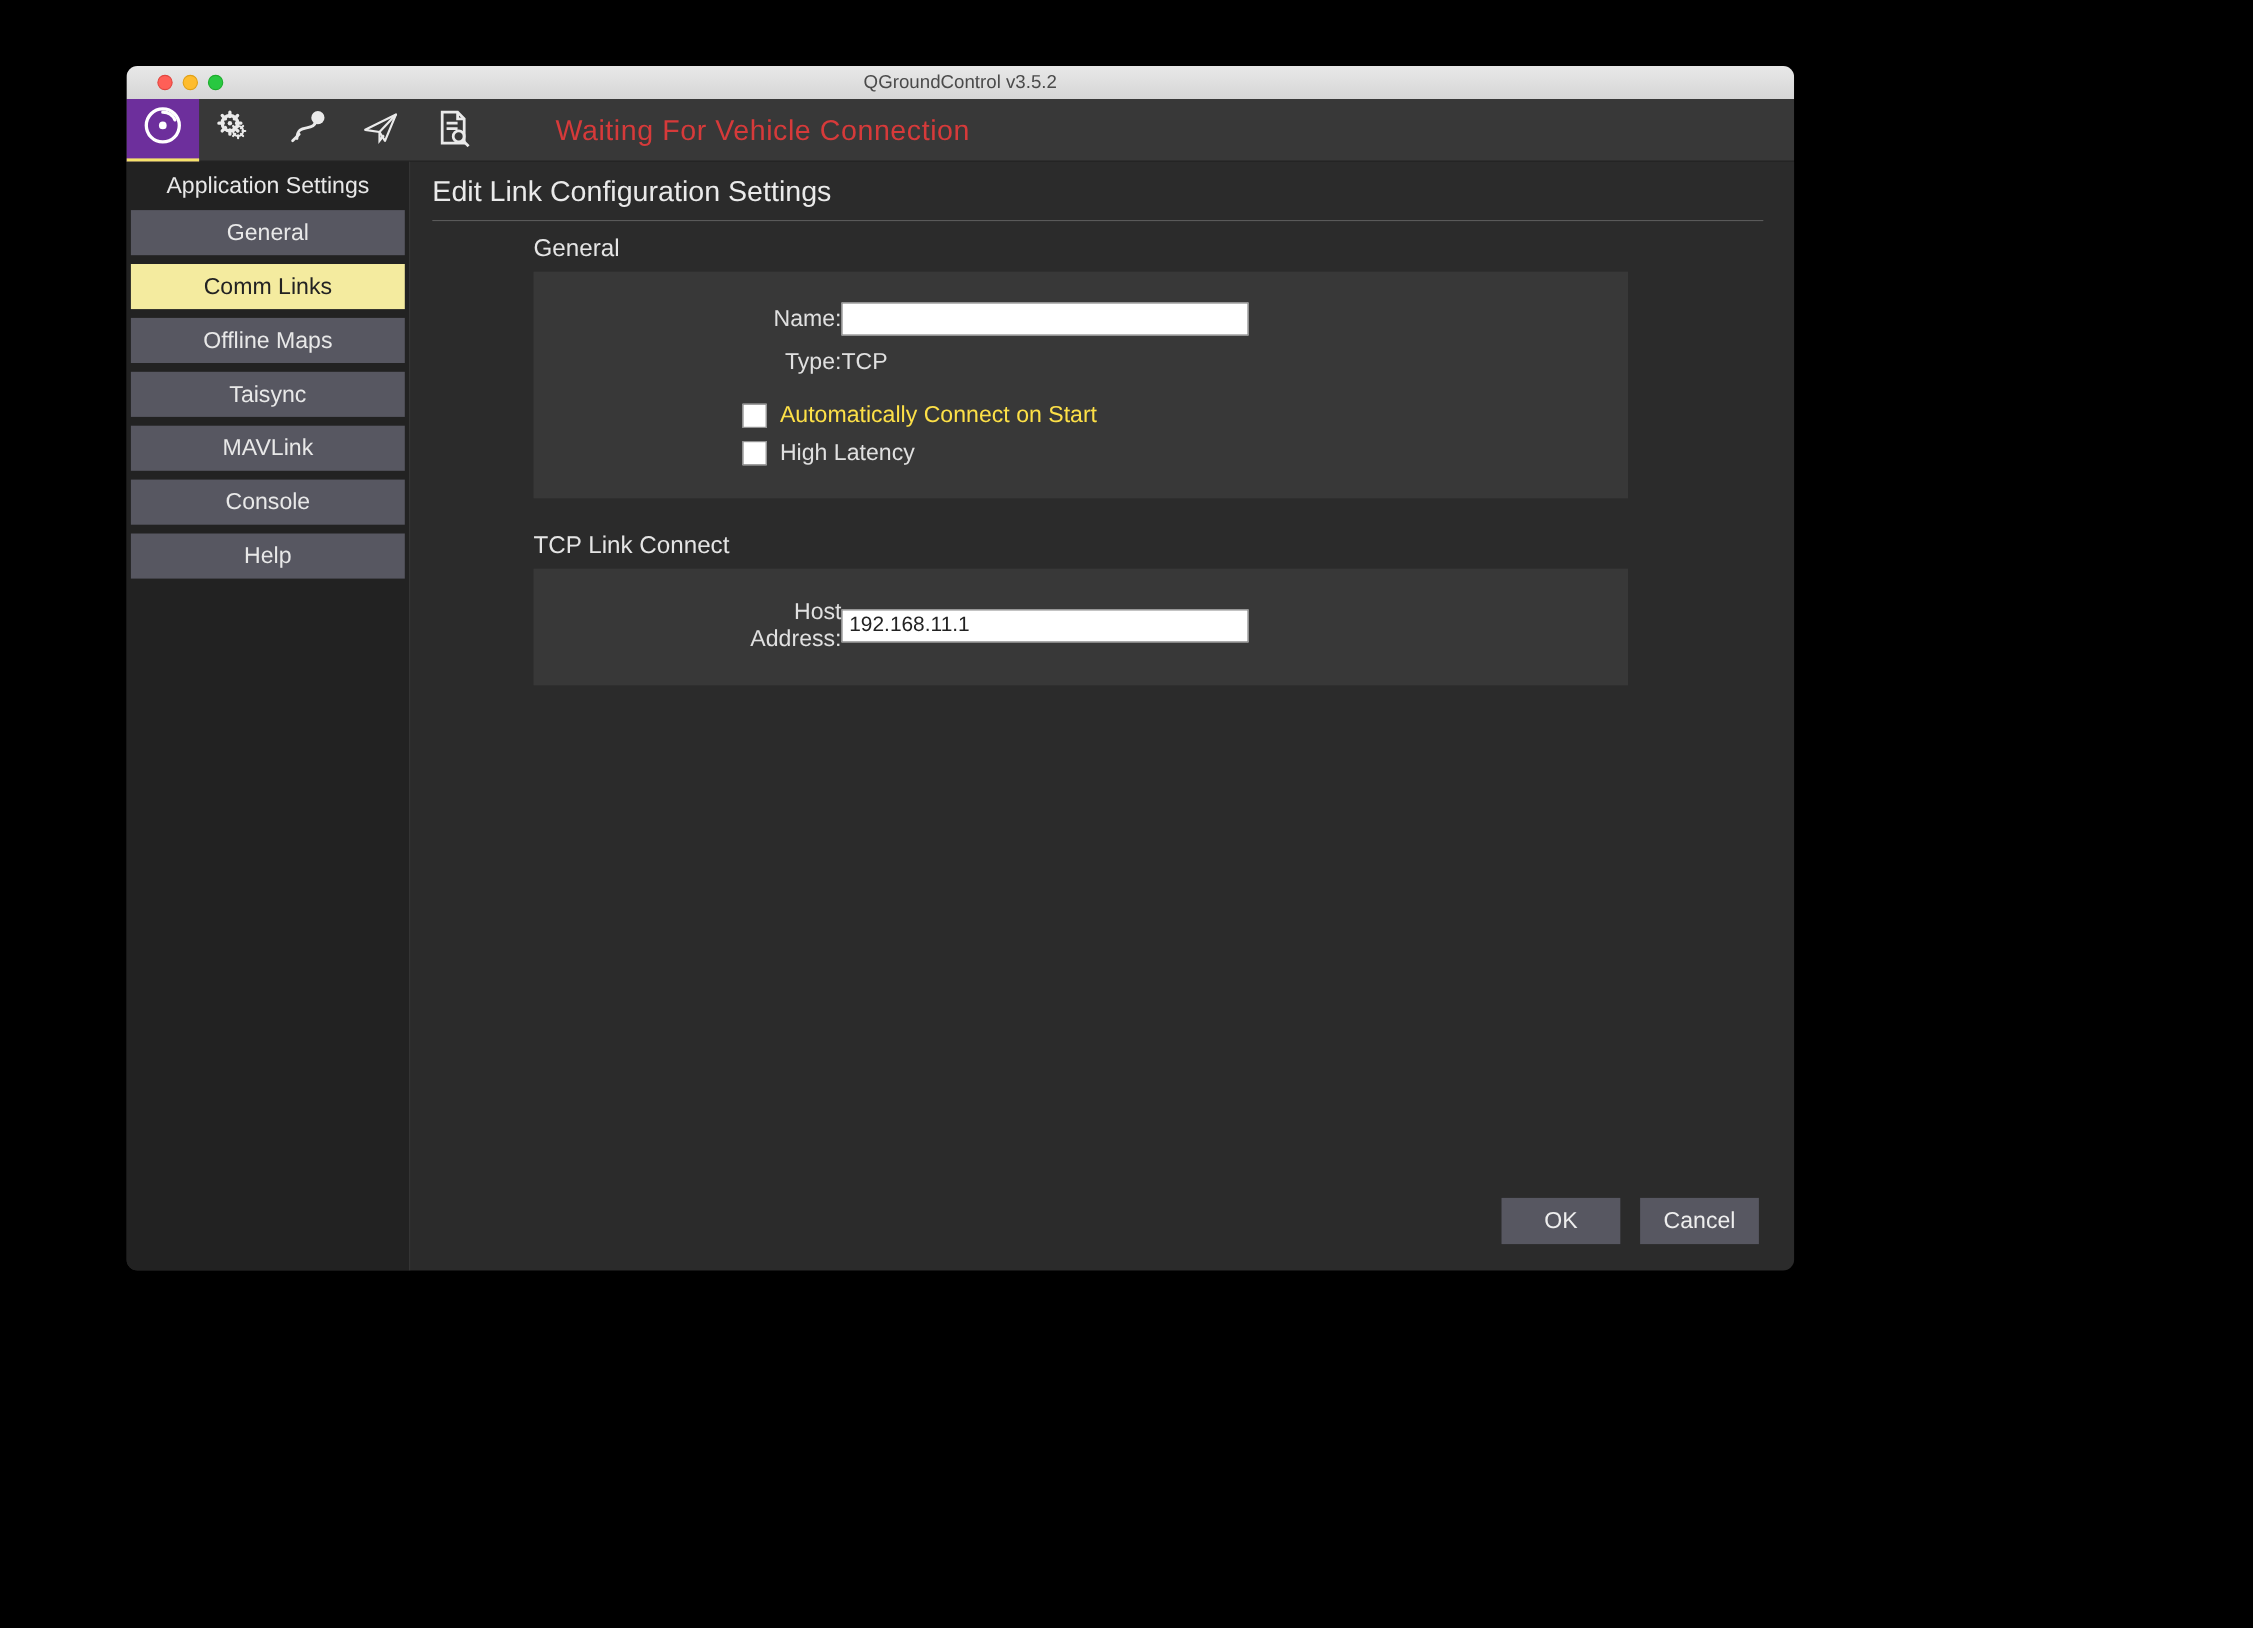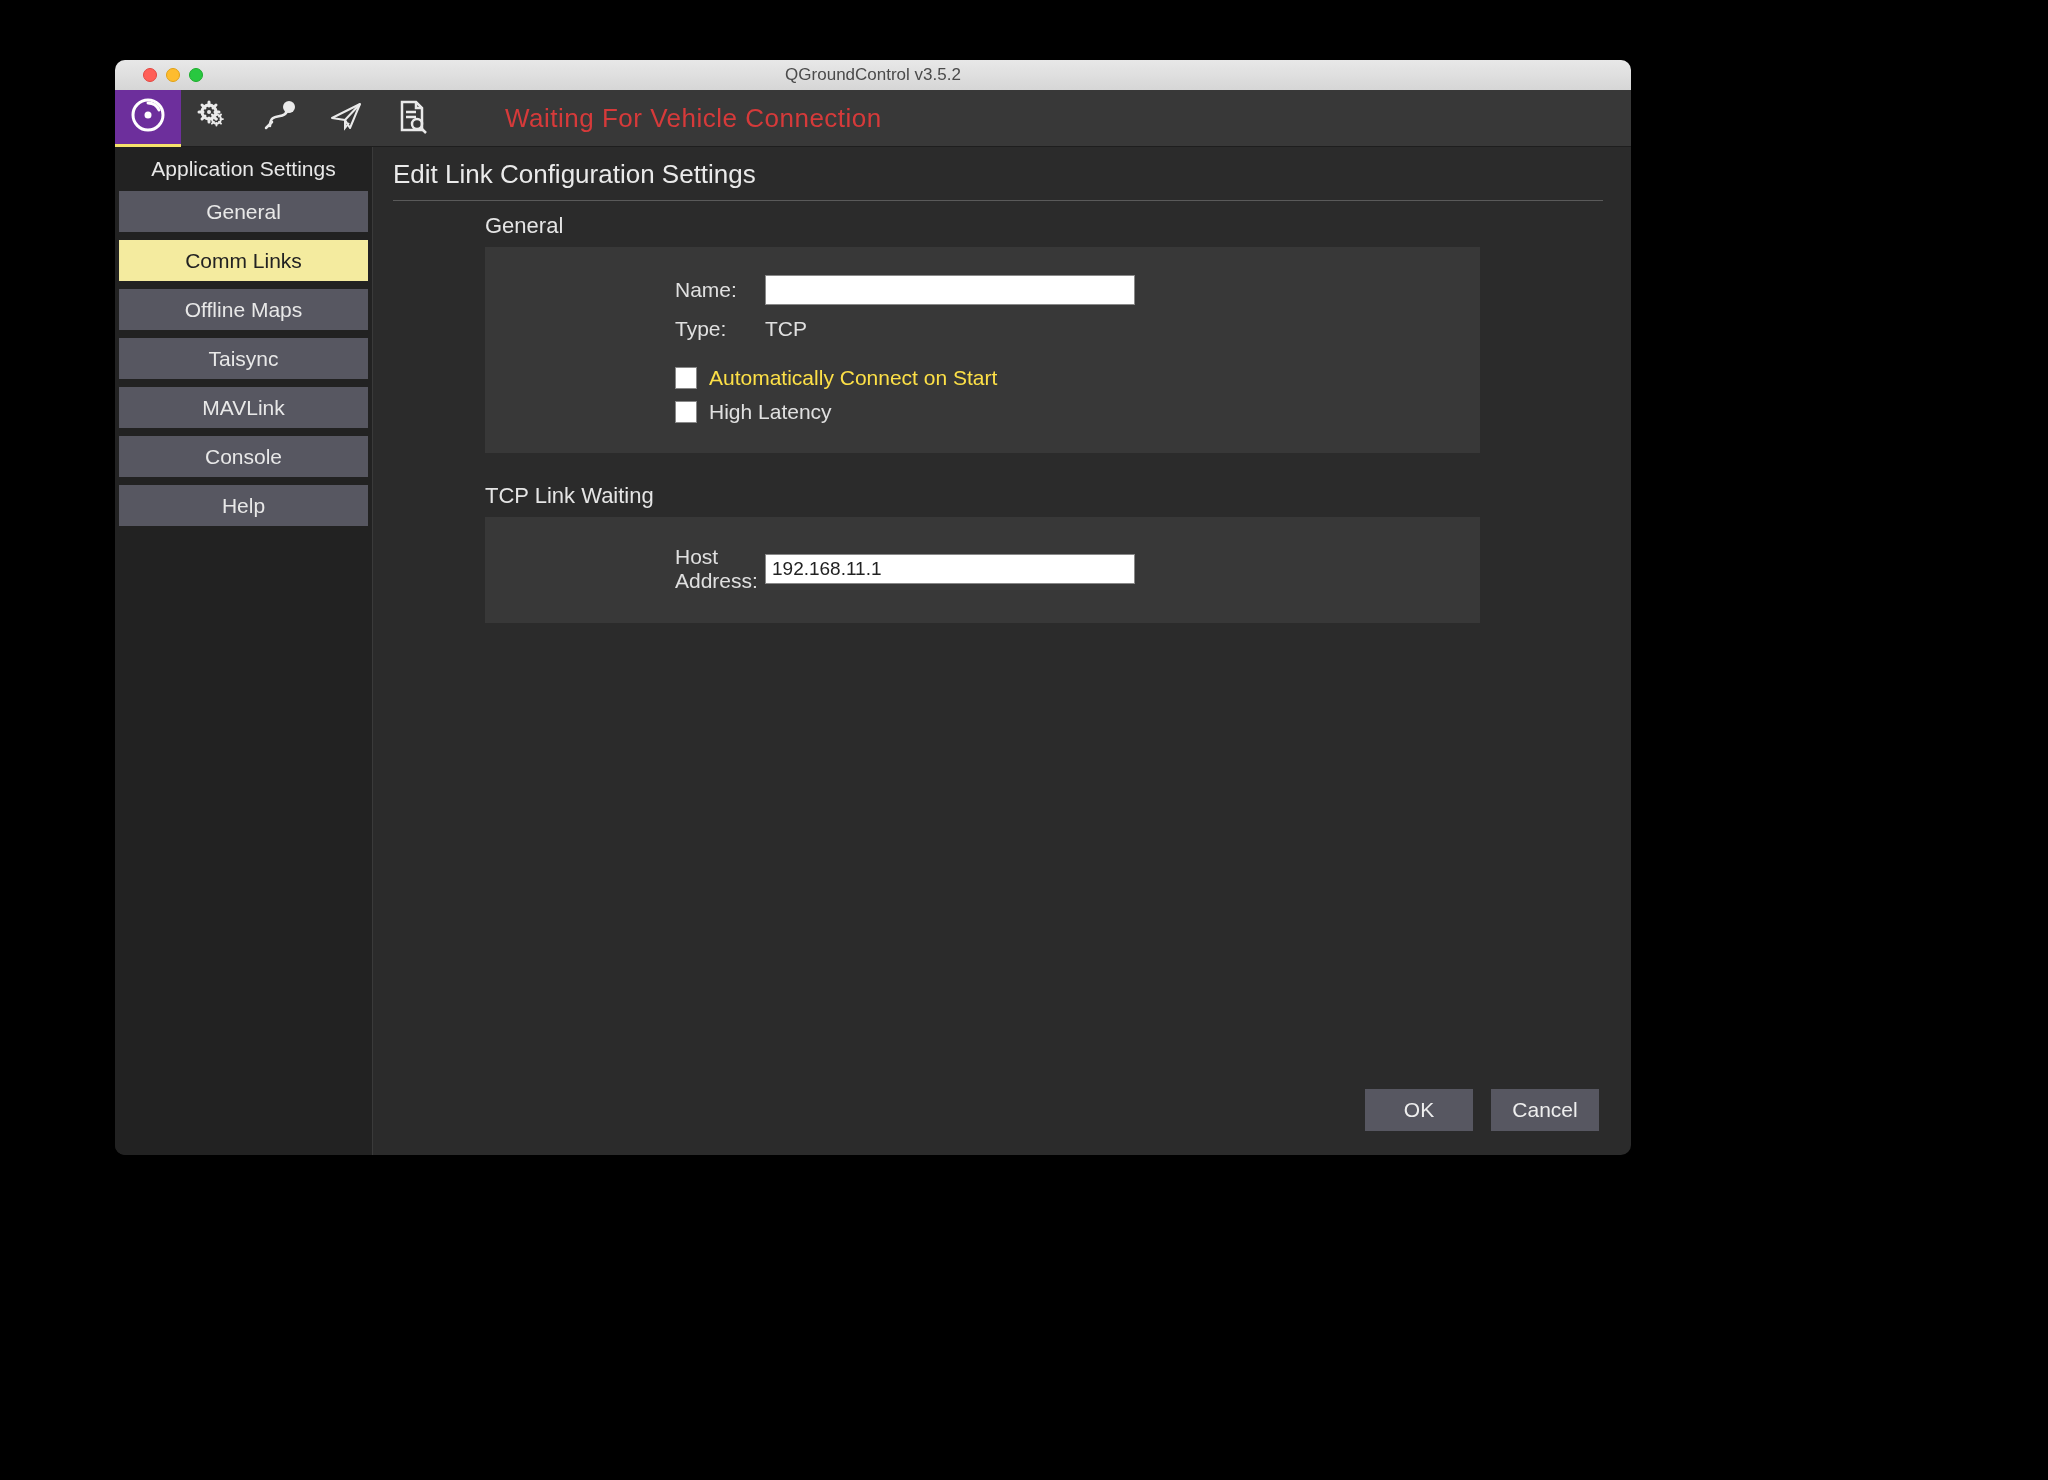--- a/index.html
+++ b/index.html
@@ -147,21 +147,21 @@
     padding: 22px 20px 24px 20px;
     width: 995px;
   }
   .form-row {
     display: flex;
     align-items: center;
     padding: 6px 0;
   }
   .form-label {
     width: 260px;
-    text-align: left;
+    text-align: right;
     padding-left: 170px;
     color: #e0e0e0;
     font-size: 21px;
   }
   .form-value {
     color: #e0e0e0;
     font-size: 21px;
   }
   input.txt {
     height: 30px;
@@ -334,21 +334,21 @@
             <div class="cb-label cb-disabled">Automatically Connect on Start</div>
           </div>
           <div class="checkbox-row">
             <div class="cb"></div>
             <div class="cb-label cb-enabled">High Latency</div>
           </div>
         </div>
       </div>
 
       <div class="section">
-        <div class="section-heading">TCP Link Waiting</div>
+        <div class="section-heading">TCP Link Connect</div>
         <div class="panel">
           <div class="form-row">
             <div class="form-label">Host Address:</div>
             <input class="txt host" type="text" value="192.168.11.1" style="">
           </div>
         </div>
       </div>
 
       <div class="footer-btns">
         <div class="btn">

